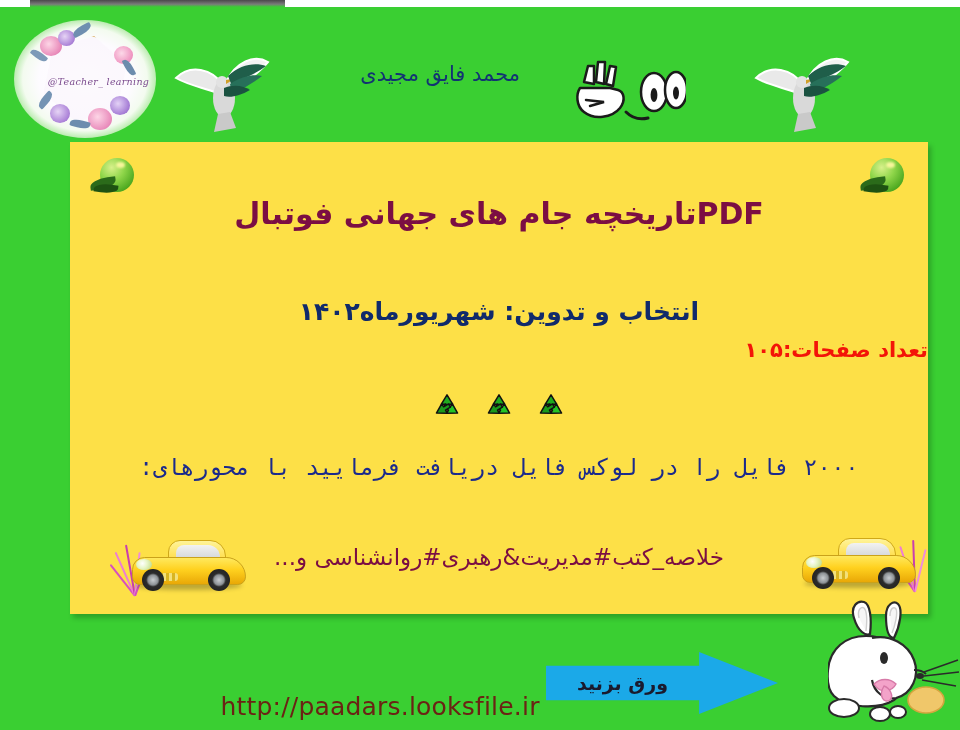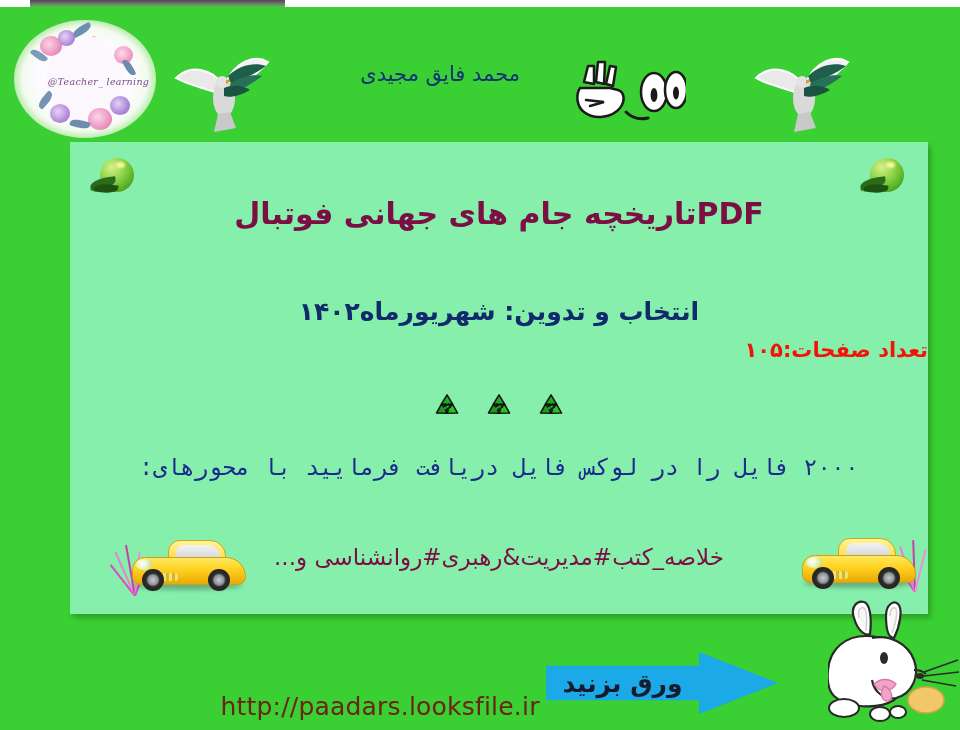--- a/index.html
+++ b/index.html
@@ -40,21 +40,21 @@
 
   
   .dove{position:absolute;}
 
   
   .hand-eyes{position:absolute;}
 
   
   .card{
     position:absolute;left:70px;top:142px;width:858px;height:472px;
-    background:#86efac;
+    background:#fde047;
     box-shadow:3px 4px 5px rgba(0,0,0,.22);
   }
   .apple{position:absolute;width:46px;height:42px;}
   .apple .fruit{position:absolute;left:10px;top:2px;width:34px;height:34px;border-radius:50%;
       background:radial-gradient(circle at 34% 28%,#d8f08a 0%,#8fd64a 38%,#4aa61e 78%,#2f7a12 100%);}
   .apple .hl{position:absolute;left:26px;top:6px;width:9px;height:6px;border-radius:50%;
       background:#f6f59a;filter:blur(1px);}
   .apple .lf1{position:absolute;left:0px;top:22px;width:26px;height:11px;
       background:#2b6b1a;border-radius:70% 0 70% 0;transform:rotate(-8deg);}
   .apple .lf2{position:absolute;left:4px;top:28px;width:24px;height:9px;
@@ -127,21 +127,21 @@
   }
   .arrow-shape-border{
     position:absolute;left:-1px;top:-1px;width:234px;height:64px;
     background:#1060a8;
     clip-path:polygon(0% 22%,66% 22%,66% 0%,100% 50%,66% 100%,66% 78%,0% 78%);
     z-index:-1;
   }
   .arrow-label{
     position:absolute;left:0;top:0;width:153px;height:62px;
     display:flex;align-items:center;justify-content:center;
-    direction:rtl;font-weight:bold;font-size:25px;color:#1a1a2e;
+    direction:rtl;font-weight:bold;font-size:19px;color:#1a1a2e;
   }
 
   
   .rabbit{position:absolute;left:828px;top:600px;width:132px;height:130px;}
 
   
   .hdr-name{
     position:absolute;left:300px;top:62px;width:220px;text-align:right;
     direction:rtl;font-size:21px;color:#123373;
   }

